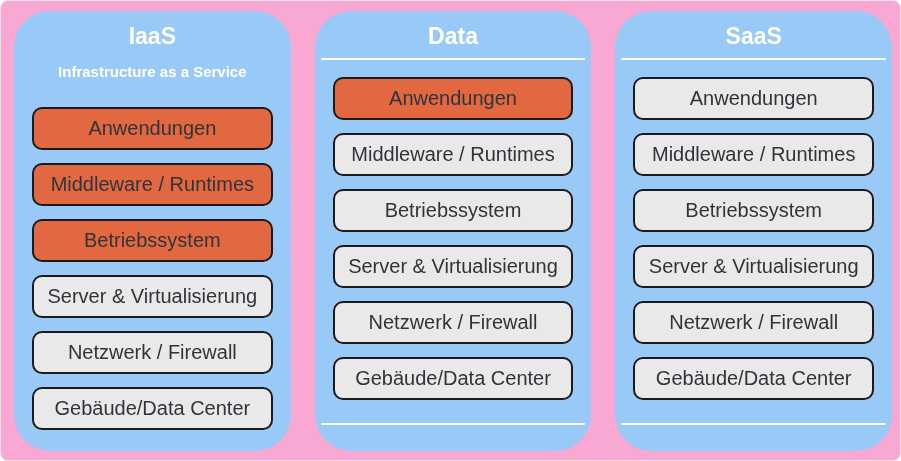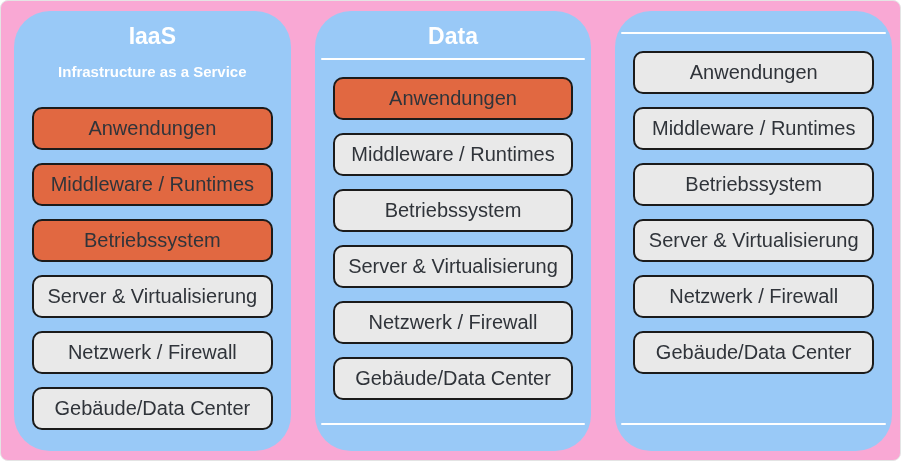--- a/index.html
+++ b/index.html
@@ -107,20 +107,21 @@
       <div class="layer">Middleware / Runtimes</div>
       <div class="layer">Betriebssystem</div>
       <div class="layer">Server &amp; Virtualisierung</div>
       <div class="layer">Netzwerk / Firewall</div>
       <div class="layer">Gebäude/Data Center</div>
     </div>
     <div class="bottom-divider"></div>
   </div>
 
   <div class="panel">
+    <div class="panel-title">SaaS</div>
     <div class="header-divider"></div>
     <div class="layers">
       <div class="layer">Anwendungen</div>
       <div class="layer">Middleware / Runtimes</div>
       <div class="layer">Betriebssystem</div>
       <div class="layer">Server &amp; Virtualisierung</div>
       <div class="layer">Netzwerk / Firewall</div>
       <div class="layer">Gebäude/Data Center</div>
     </div>
     <div class="bottom-divider"></div>

